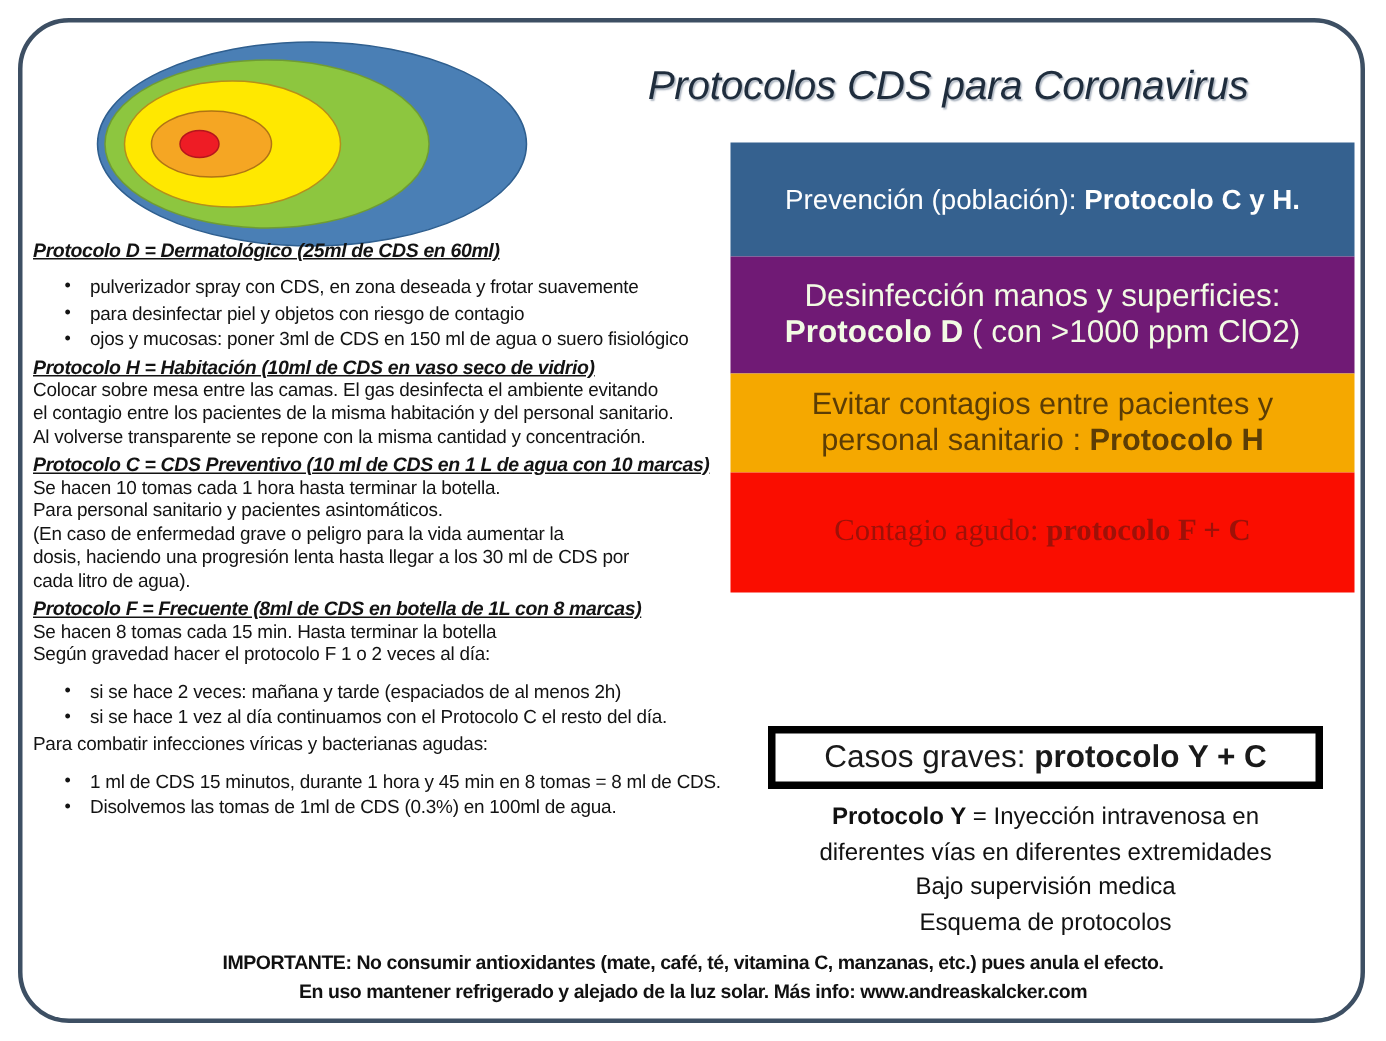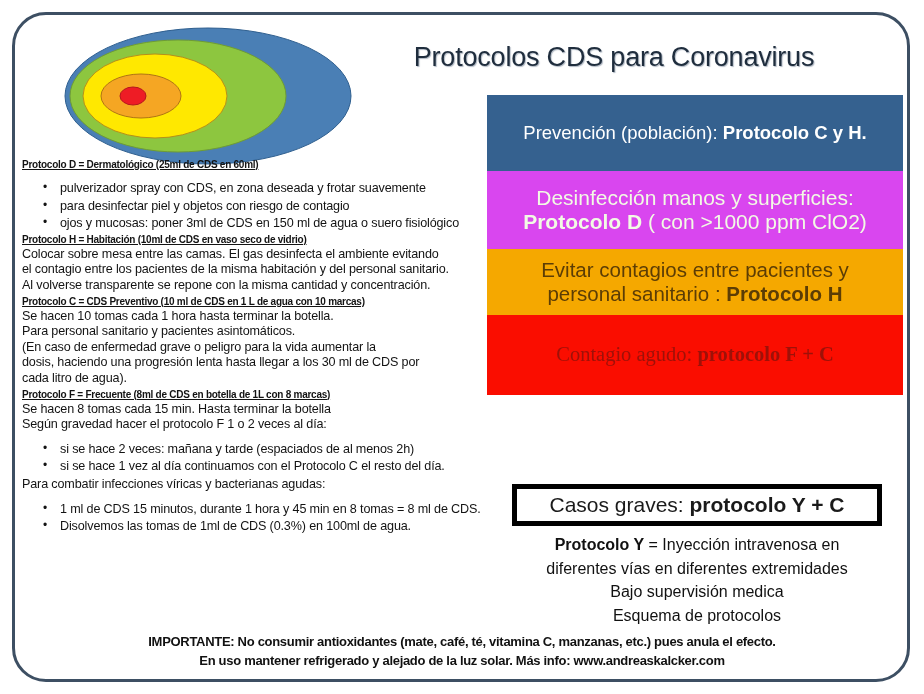--- a/index.html
+++ b/index.html
@@ -33,51 +33,53 @@
   .diagram {
     position: absolute;
     left: 63px;
     top: 26px;
     width: 290px;
     height: 140px;
   }
   
   .title {
     position: absolute;
-    left: 344px;
+    left: 362px;
     top: 42px;
     width: 540px;
     text-align: center;
     font-family: "Liberation Sans", sans-serif;
     font-size: 27px;
     font-weight: 400;
     color: #1f2d3d;
     letter-spacing: -0.2px;
     text-shadow: 1px 1px 1px rgba(150,160,175,0.75);
     white-space: nowrap;
+    font-style: italic;
   }
   
   .leftcol {
     position: absolute;
     left: 22px;
     top: 160px;
     width: 462px;
     font-family: "Liberation Sans", sans-serif;
     font-size: 12.6px;
     color: #131313;
     line-height: 1.0;
   }
   .leftcol .head {
     font-weight: bold;
     text-decoration: underline;
-    font-size: 10px;
+    font-size: 13px;
     margin: 0 0 3px 0;
     padding: 0;
     letter-spacing: -0.25px;
     white-space: nowrap;
+    font-style: italic;
   }
   .leftcol p.line {
     margin: 0 0 3px 0;
     padding: 0;
     letter-spacing: -0.15px;
     white-space: nowrap;
   }
   .leftcol ul {
     margin: 12px 0 2px 0;
     padding: 0 0 0 38px;
@@ -122,21 +124,21 @@
   .band-blue {
     height: 76px;
     background: #35618f;
     color: #ffffff;
     font-family: "Liberation Serif", serif;
     font-size: 19px;
   }
   .band-blue .inner { font-family: "Liberation Sans", sans-serif; font-size: 18.5px; }
   .band-green {
     height: 78px;
-    background: #d946ef;
+    background: #701a75;
     color: #f2fbe4;
     font-family: "Liberation Sans", sans-serif;
     font-size: 21px;
   }
   .band-yellow {
     height: 79px;
     background: #fff600;
     color: #5c5408;
     font-family: "Liberation Sans", sans-serif;
     font-size: 20.5px;

